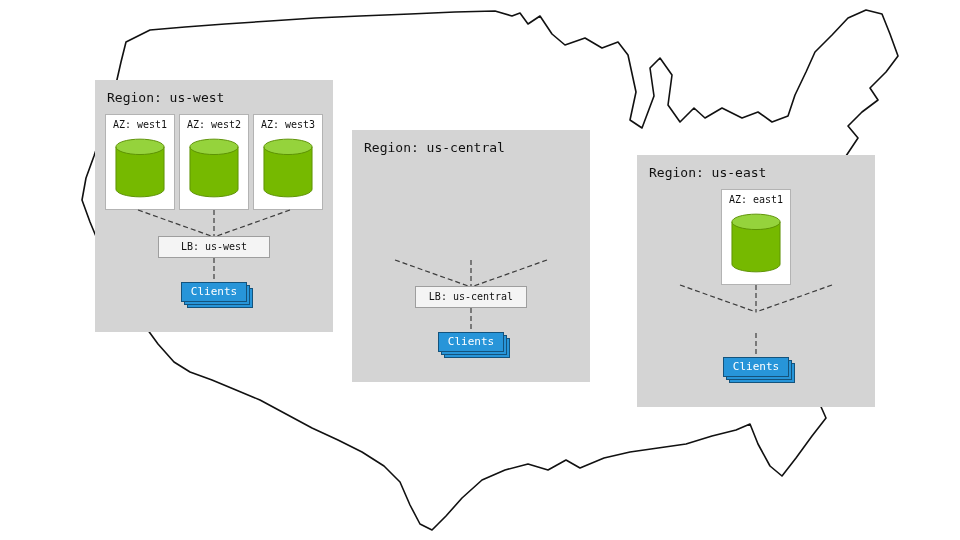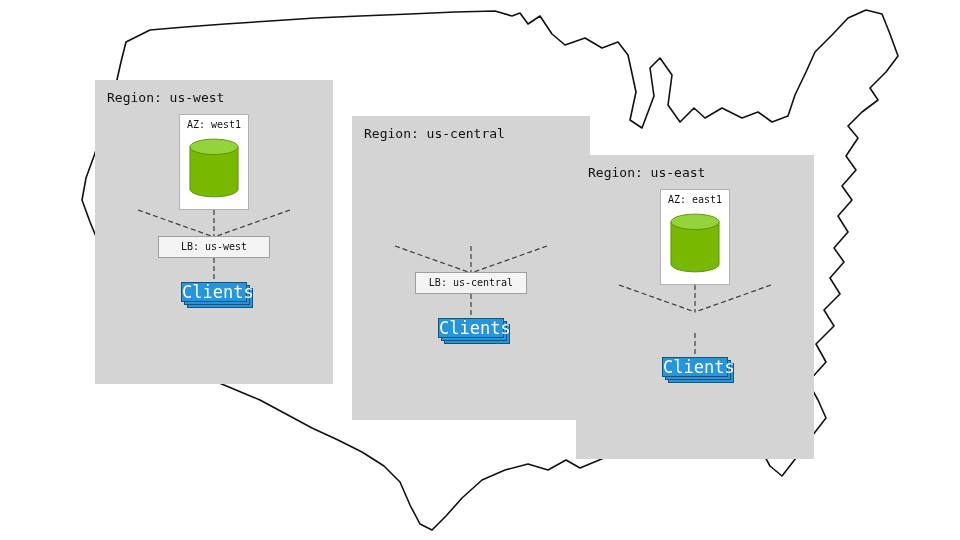--- a/index.html
+++ b/index.html
@@ -23,21 +23,21 @@
     overflow:hidden;
     background:#ffffff;
     font-family:"DejaVu Sans Mono","Liberation Mono",monospace;
     color:#111;
   }
   .map-layer{position:absolute;left:0;top:0;z-index:0;}
   .map-outline{fill:#ffffff;stroke:var(--map-stroke);stroke-width:1.6;stroke-linejoin:round;}
 
   .region{
     position:absolute;
-    width:238px;height:304px;
+    width:238px;height:252px;
     background:var(--region-bg);
     z-index:1;
   }
   .region-title{
     position:absolute;top:10px;left:12px;
     font-size:13px;white-space:nowrap;
   }
   .az-row{
     position:absolute;top:34px;left:8px;right:8px;
     display:flex;gap:4px;justify-content:center;
@@ -63,31 +63,31 @@
     width:112px;height:22px;line-height:20px;
     background:var(--lb-bg);
     border:1px solid var(--lb-border);
     font-size:10px;text-align:center;white-space:nowrap;
   }
   .clients{
     position:absolute;top:202px;left:50%;transform:translateX(-50%);
     width:66px;height:20px;line-height:18px;
     background:var(--clients-bg);
     border:1px solid var(--clients-border);
-    color:#ffffff;font-size:17px;text-align:center;
+    color:#ffffff;font-size:11px;text-align:center;
     box-shadow:
       3px 3px 0 -1px var(--clients-bg),
       3px 3px 0  0   var(--clients-border),
       6px 6px 0 -1px var(--clients-bg),
       6px 6px 0  0   var(--clients-border);
   }
 
   .region-west{left:95px;top:80px;}
-  .region-central{left:352px;top:116px;text-decoration:underline;}
-  .region-east{left:576px;top:155px;}
+  .region-central{left:352px;top:130px;text-decoration:underline;}
+  .region-east{left:637px;top:155px;}
 </style>
 </head>
 <body>
 
 <svg class="map-layer" width="960" height="540" viewBox="0 0 960 540" aria-hidden="true">
   <path class="map-outline" d="
     M126 42 L150 30 L185 27 L225 24 L270 21 L315 18 L360 16 L410 14 L455 12 L495 11
     L512 16 L520 13 L528 24 L540 16 L552 34 L565 45 L585 38 L602 48 L618 42
     L628 55 L636 92 L630 120 L642 128 L654 96 L650 68 L660 58
     L672 75 L668 105 L680 122 L694 108 L705 118 L722 108 L742 118 L758 112
@@ -101,20 +101,34 @@
     L384 466 L362 452 L338 440 L312 428 L286 414 L260 400 L236 390 L212 380 L190 372
     L174 362 L158 344 L142 322 L126 298 L112 272 L100 246 L90 222 L82 200
     L86 178 L94 156 L102 132 L110 108 L116 84 L121 62 Z"></path>
 </svg>
 
 <div class="region region-west">
   <div class="region-title">Region: us-west</div>
   <div class="az-row">
     <div class="az">
       <div class="az-label">AZ: west1</div>
+      <svg class="cyl" width="50" height="62" viewBox="0 0 52 64">
+        <path class="cyl-body" d="M1 10 v44 a25 8 0 0 0 50 0 v-44"></path>
+        <ellipse class="cyl-top" cx="26" cy="10" rx="25" ry="8"></ellipse>
+      </svg>
+    </div>
+    <div class="az">
+      <div class="az-label">AZ: west2</div>
+      <svg class="cyl" width="50" height="62" viewBox="0 0 52 64">
+        <path class="cyl-body" d="M1 10 v44 a25 8 0 0 0 50 0 v-44"></path>
+        <ellipse class="cyl-top" cx="26" cy="10" rx="25" ry="8"></ellipse>
+      </svg>
+    </div>
+    <div class="az">
+      <div class="az-label">AZ: west3</div>
       <svg class="cyl" width="50" height="62" viewBox="0 0 52 64">
         <path class="cyl-body" d="M1 10 v44 a25 8 0 0 0 50 0 v-44"></path>
         <ellipse class="cyl-top" cx="26" cy="10" rx="25" ry="8"></ellipse>
       </svg>
     </div>
   </div>
   <svg class="connectors" width="238" height="252" viewBox="0 0 238 252">
     <path class="dash" d="M43 130 L119 157 M119 130 L119 157 M195 130 L119 157 M119 178 L119 203"></path>
   </svg>
   <div class="lb">LB: us-west</div>

